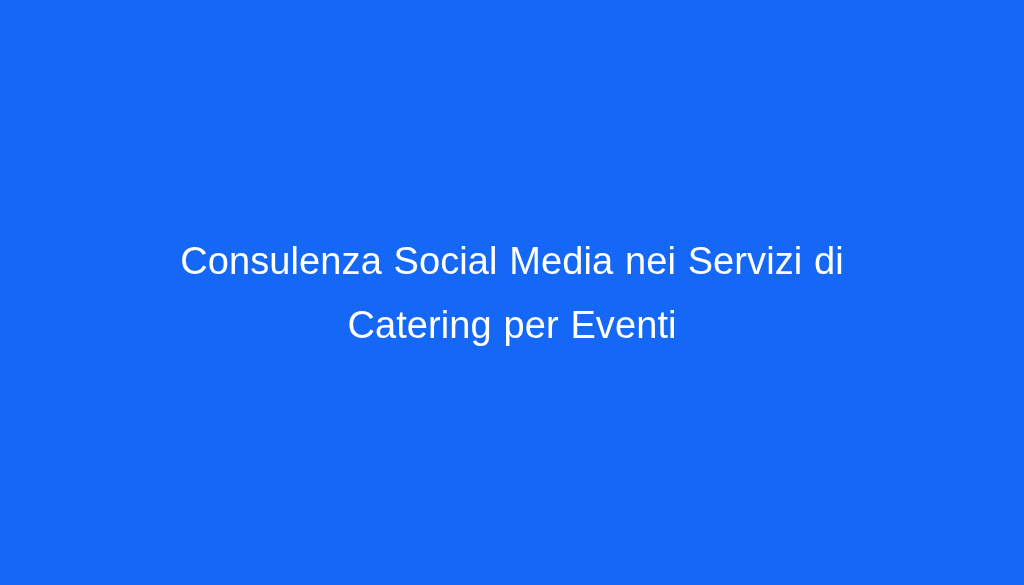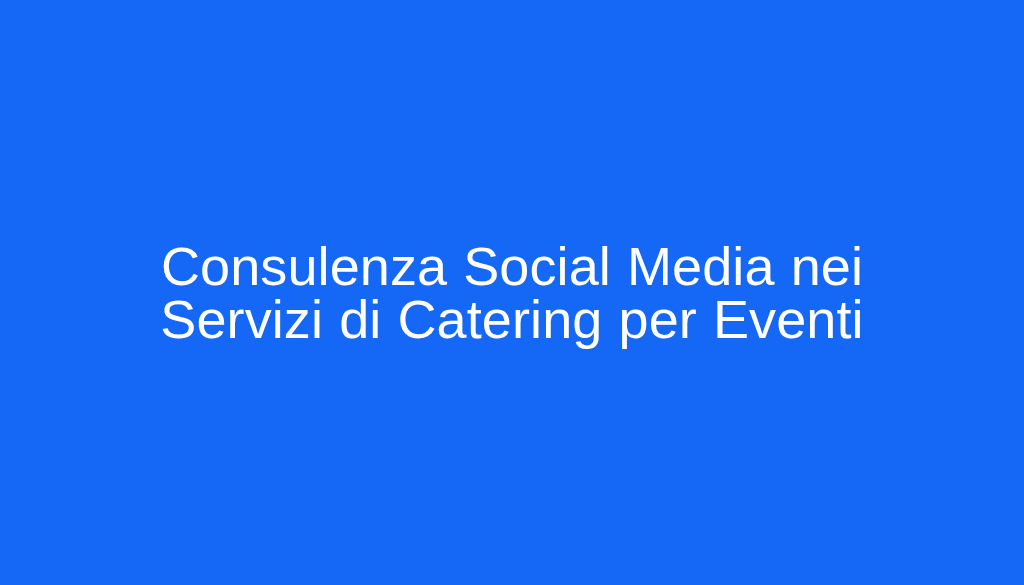--- a/index.html
+++ b/index.html
@@ -30,23 +30,23 @@
   
   .hero-heading {
     margin: 0;
     padding: 0 60px;
     box-sizing: border-box;
     width: 100%;
     max-width: 840px;
     text-align: center;
     color: #ffffff;
     font-family: "Liberation Sans", sans-serif;
-    font-size: 54px;
+    font-size: 38px;
     font-weight: 400;
-    line-height: 53px;
+    line-height: 64px;
     letter-spacing: 0.1px;
     word-spacing: 1px;
     -webkit-font-smoothing: antialiased;
   }
 </style>
 </head>
 <body>
 
 <div class="title-card">
   <h1 class="hero-heading">Consulenza Social Media nei Servizi di Catering per Eventi</h1>

